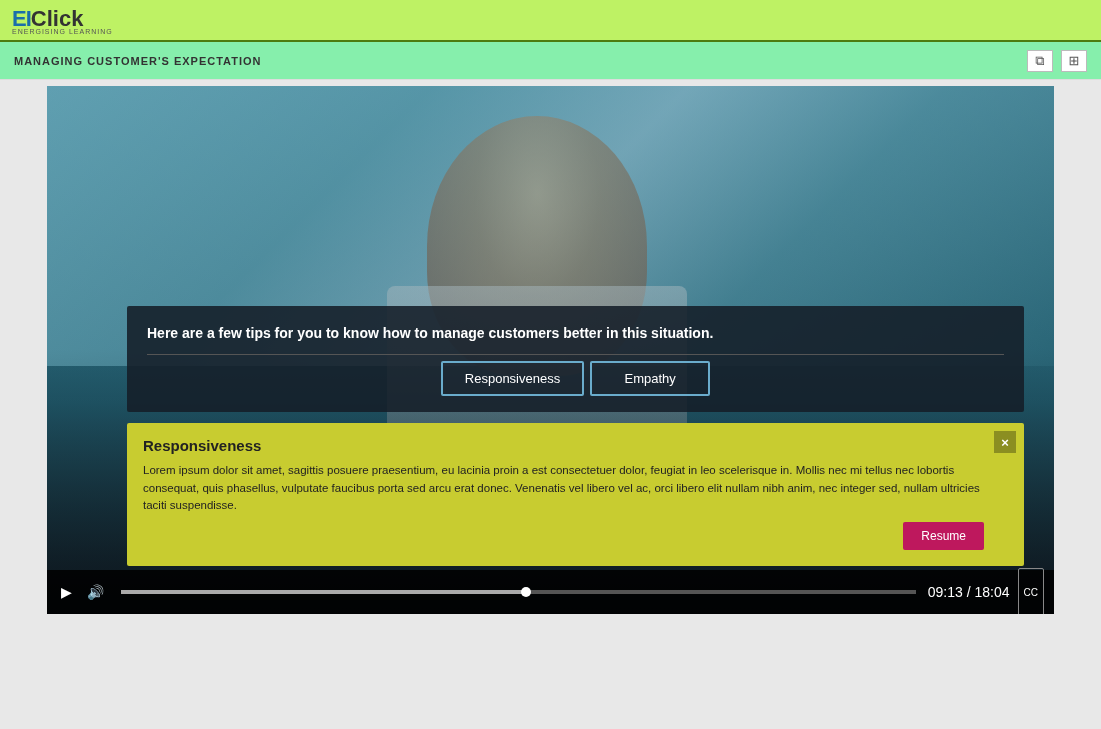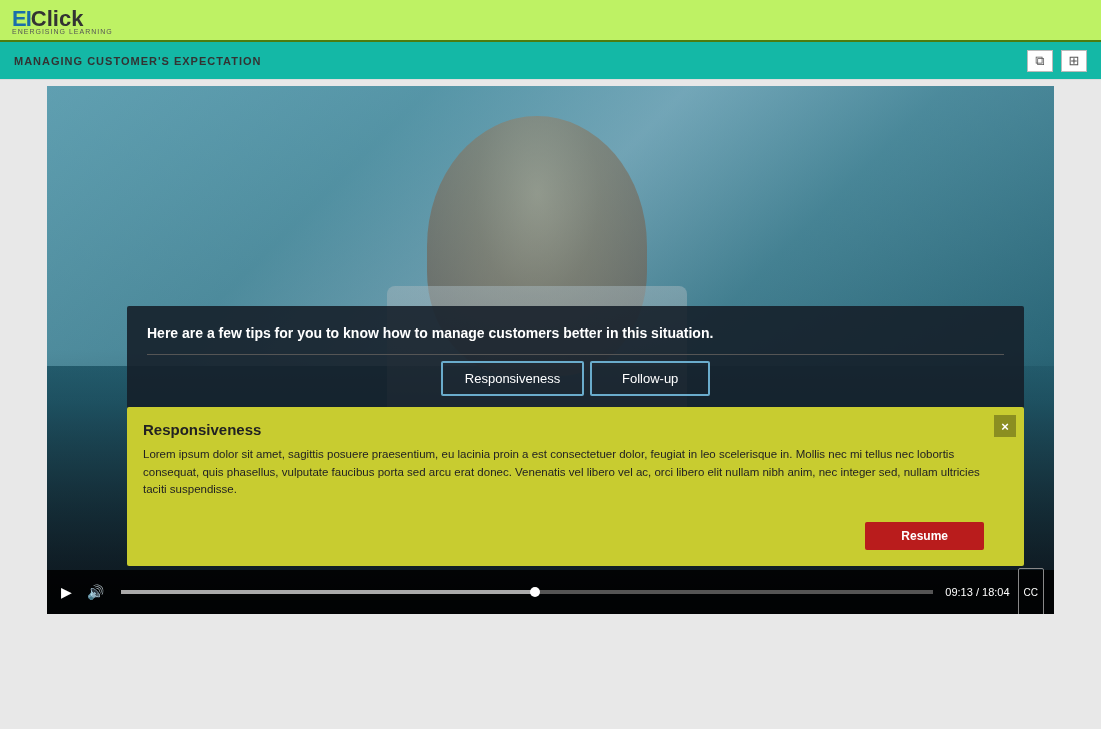--- a/index.html
+++ b/index.html
@@ -38,21 +38,21 @@
     .logo-subtitle {
       font-size: 7px;
       color: #555;
       display: block;
       letter-spacing: 1px;
       margin-top: -4px;
     }
 
     
     #topbar {
-      background: #14b8a6;
+      background: #86efac;
       height: 38px;
       display: flex;
       align-items: center;
       padding: 0 14px;
       border-bottom: 1px solid #ddd;
       justify-content: space-between;
     }
     #topbar-title {
       font-size: 11px;
       font-weight: bold;
@@ -159,48 +159,47 @@
     #info-popup-title {
       font-size: 15px;
       font-weight: bold;
       color: #222;
       margin-bottom: 8px;
     }
     #info-popup-body {
       font-size: 11.5px;
       color: #222;
       line-height: 1.5;
-      margin-bottom: 24px;
+      margin-bottom: 8px;
     }
     #info-popup-close {
       position: absolute;
       top: 8px;
       right: 8px;
       width: 22px;
       height: 22px;
       background: rgba(0,0,0,0.3);
       border: none;
       cursor: pointer;
       display: flex;
       align-items: center;
       justify-content: center;
       color: #fff;
       font-size: 13px;
       font-weight: bold;
     }
     #resume-btn {
       float: right;
-      background: #b91c1c;
+      background: #be185d;
       color: #fff;
       border: none;
-      padding: 7px 36px;
+      padding: 7px 18px;
       font-size: 12px;
       cursor: pointer;
       border-radius: 2px;
-      font-weight: bold;
     }
 
     
     #video-controls {
       position: absolute;
       bottom: 0;
       left: 0; right: 0;
       height: 44px;
       background: rgba(0,0,0,0.85);
       display: flex;
@@ -236,21 +235,21 @@
       top: 50%;
       left: 51%;
       transform: translate(-50%, -50%);
       width: 10px;
       height: 10px;
       border-radius: 50%;
       background: #fff;
     }
     #time-display {
       color: #fff;
-      font-size: 11px;
+      font-size: 14px;
       white-space: nowrap;
       text-align: center;
     }
     .cc-btn {
       background: none;
       border: 1px solid #888;
       color: #fff;
       font-size: 10px;
       padding: 18px 5px;
       cursor: pointer;
@@ -293,21 +292,21 @@
       opacity:0.5;border-radius:8px 8px 0 0;"></div>
 
     <div style="position:absolute;top:0;left:0;width:100%;height:100%;
       background:linear-gradient(180deg, rgba(80,140,160,0.4) 0%, rgba(40,90,110,0.3) 50%, rgba(10,20,30,0.7) 100%);"></div>
   </div>
 
   <div id="overlay-panel">
     <div id="overlay-tip-text">Here are a few tips for you to know how to manage customers better in this situation.</div>
     <div id="buttons-row">
       <button class="topic-btn">Responsiveness</button>
-      <button class="topic-btn">Follow-up</button>
+      <button class="topic-btn">Empathy</button>
     </div>
   </div>
 
   <div id="info-popup">
     <button id="info-popup-close">×</button>
     <div id="info-popup-title">Responsiveness</div>
     <div id="info-popup-body">Lorem ipsum dolor sit amet, sagittis posuere praesentium, eu lacinia proin a est consectetuer dolor, feugiat in leo scelerisque in. Mollis nec mi tellus nec lobortis consequat, quis phasellus, vulputate faucibus porta sed arcu erat donec. Venenatis vel libero vel ac, orci libero elit nullam nibh anim, nec integer sed, nullam ultricies taciti suspendisse.</div>
     <div style="text-align:right;">
       <button id="resume-btn">Resume</button>
     </div>

